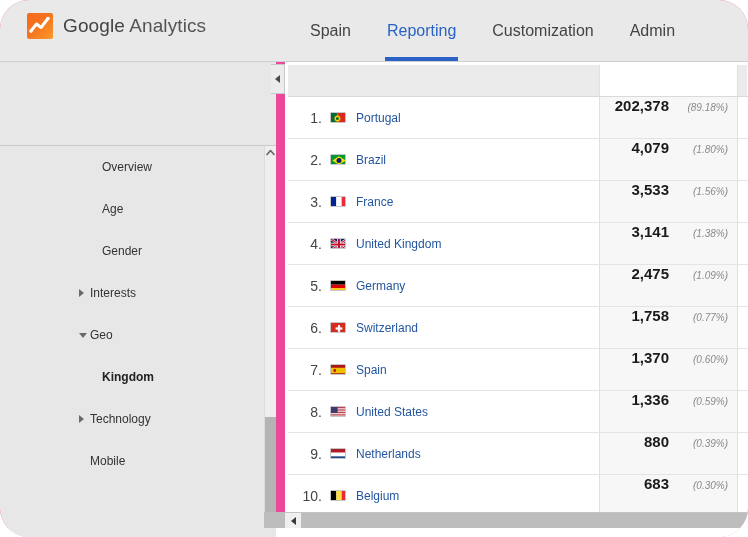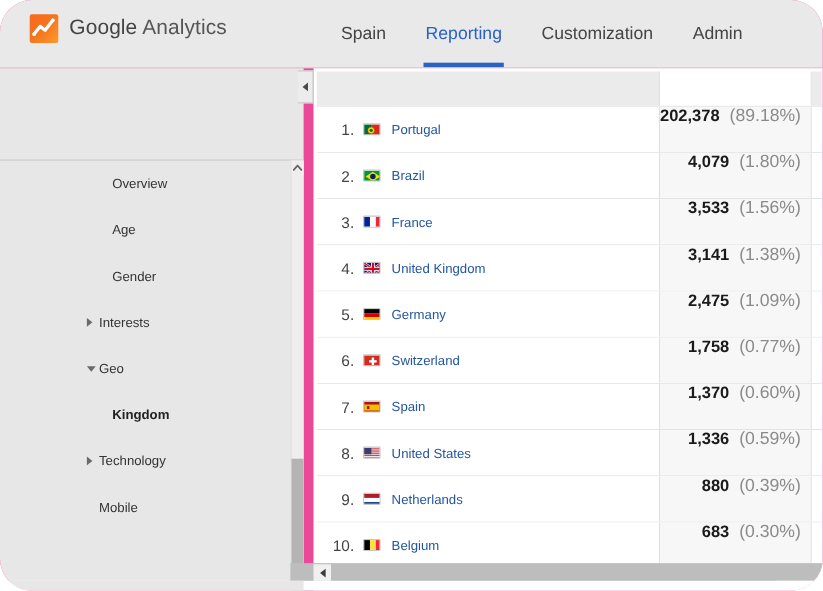--- a/index.html
+++ b/index.html
@@ -248,26 +248,27 @@
     white-space: nowrap;
     cursor: pointer;
   }
   .mval {
     font-size: 15px;
     font-weight: bold;
     color: #1a1a1a;
     white-space: nowrap;
   }
   .mpct {
-    font-size: 16px;
+    font-size: 10px;
     color: #8a8a8a;
     margin-left: 9px;
     white-space: nowrap;
     min-width: 50px;
     text-align: right;
+    font-style: italic;
   }
 
   
   .hscroll {
     position: absolute; left: 285px; bottom: 9px;
     width: 463px; height: 16px;
     background: #bdbdbd;
     border-top: 1px solid #c4c4c4;
   }
   .hscroll-left {

